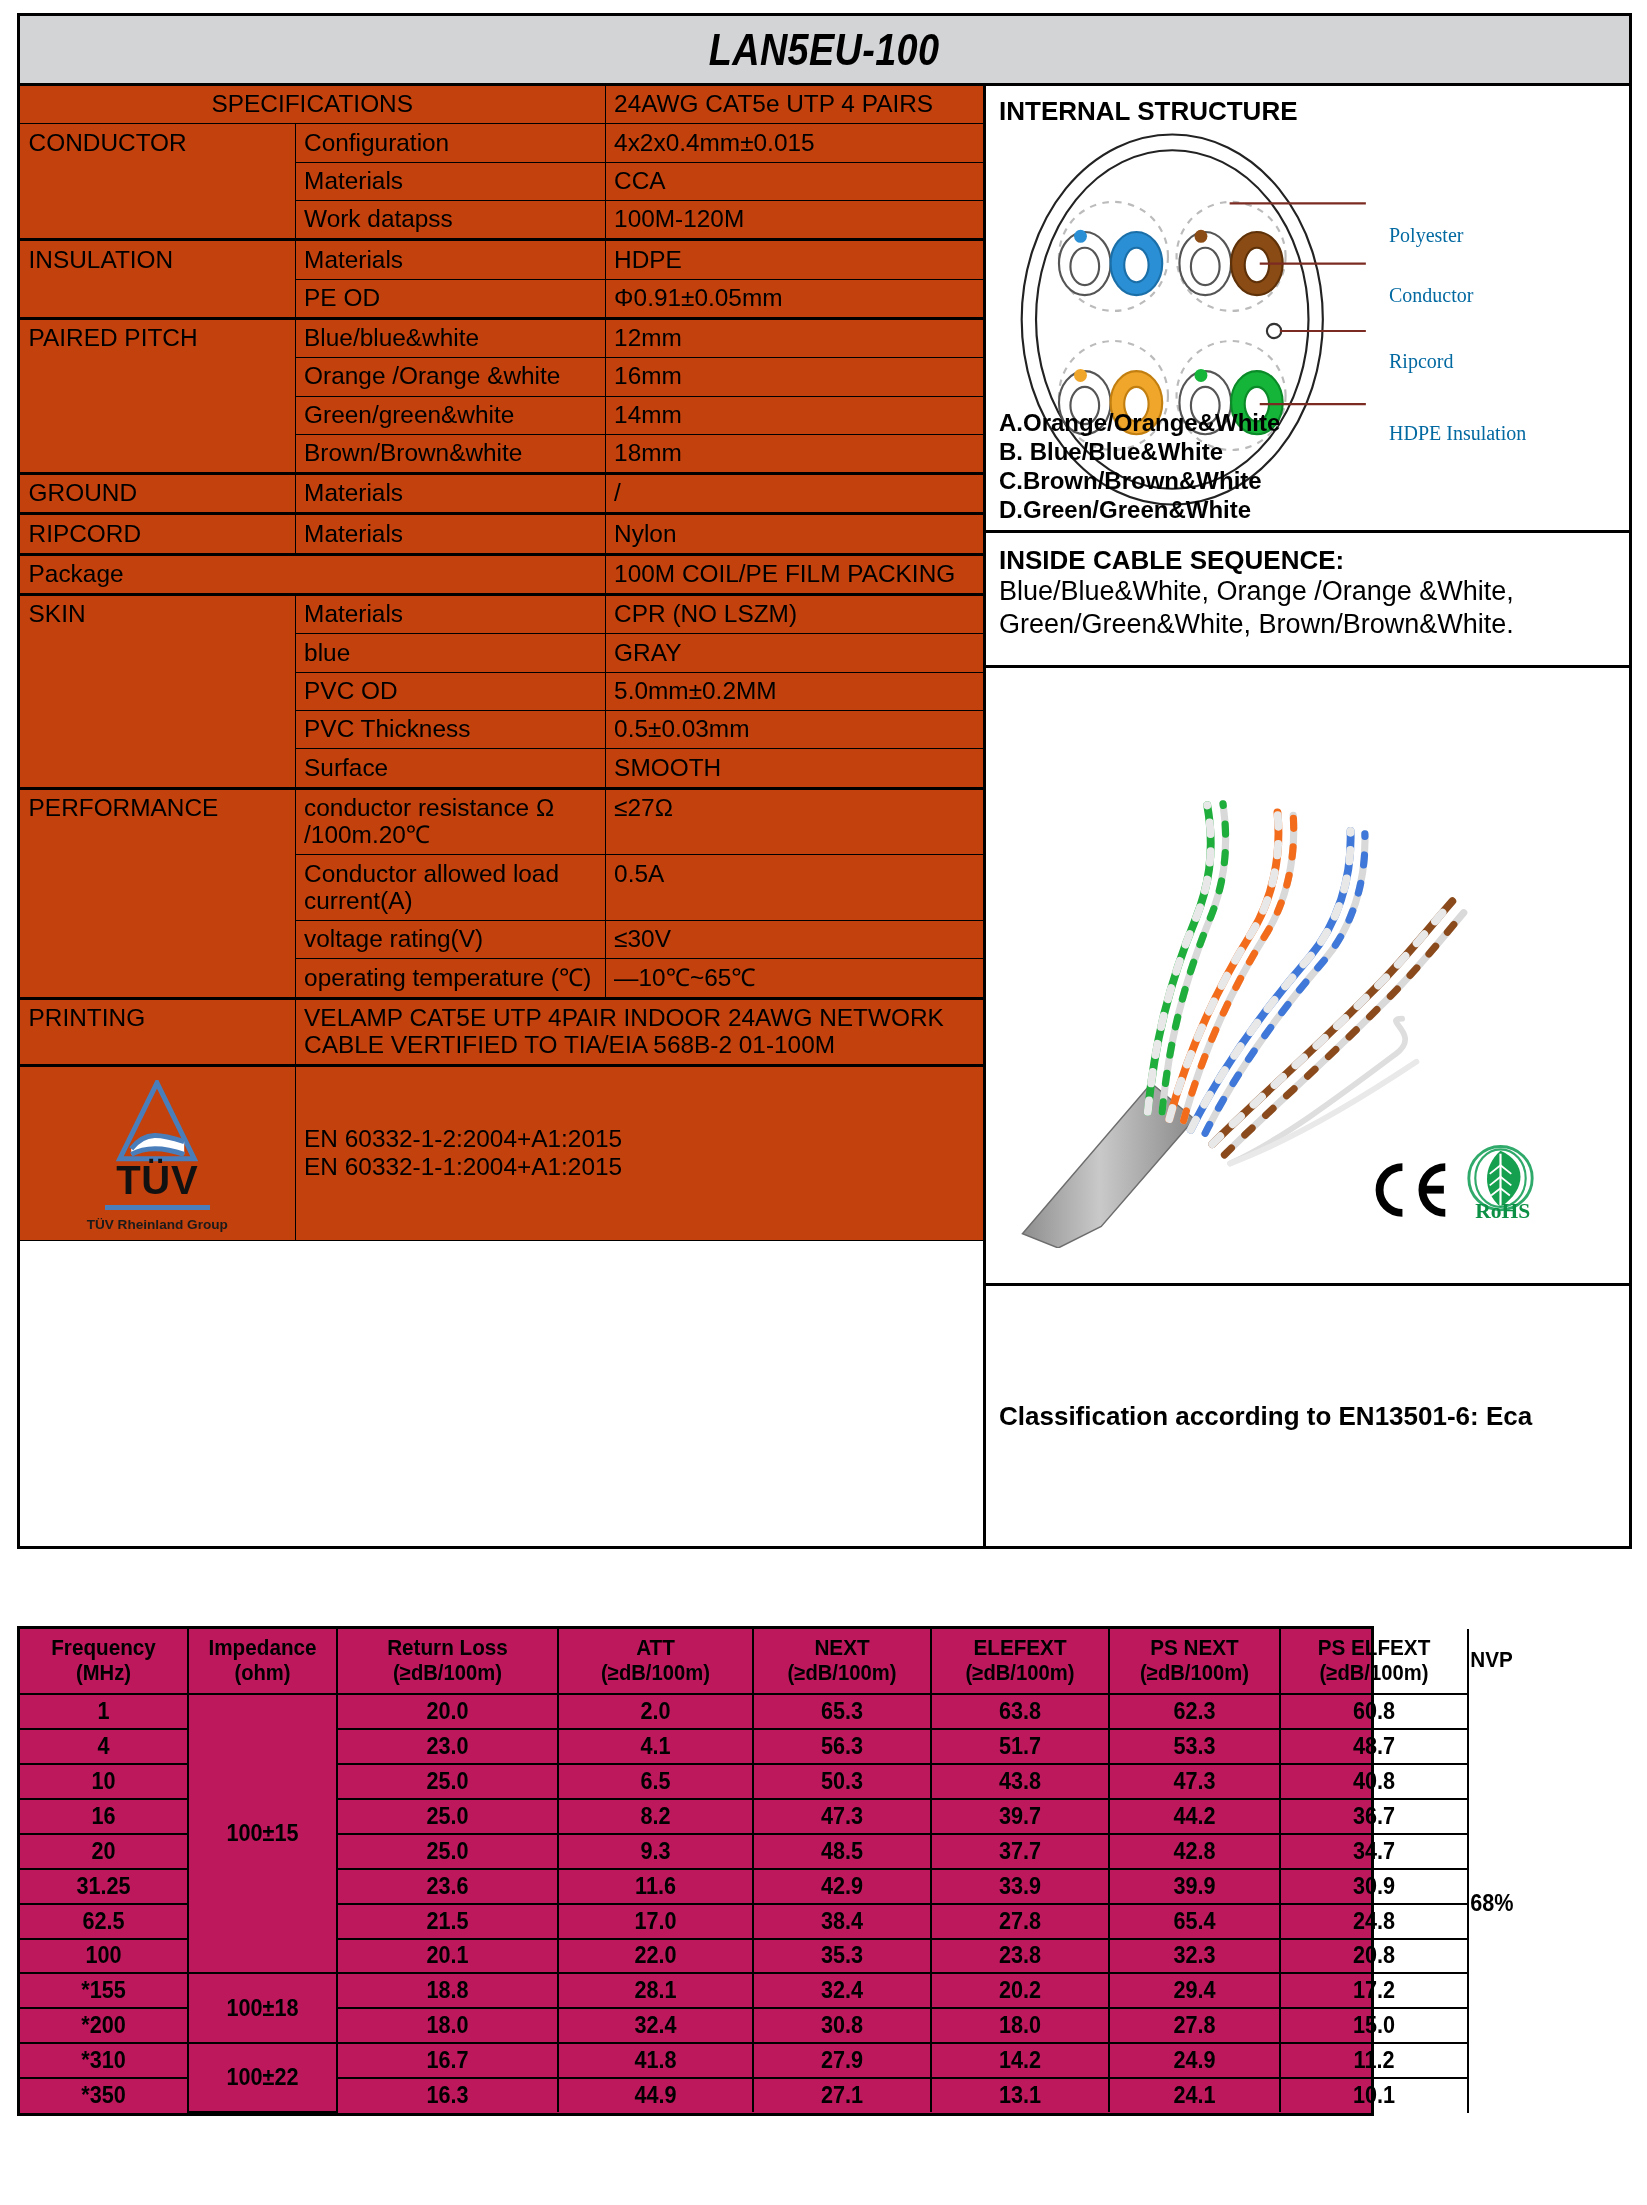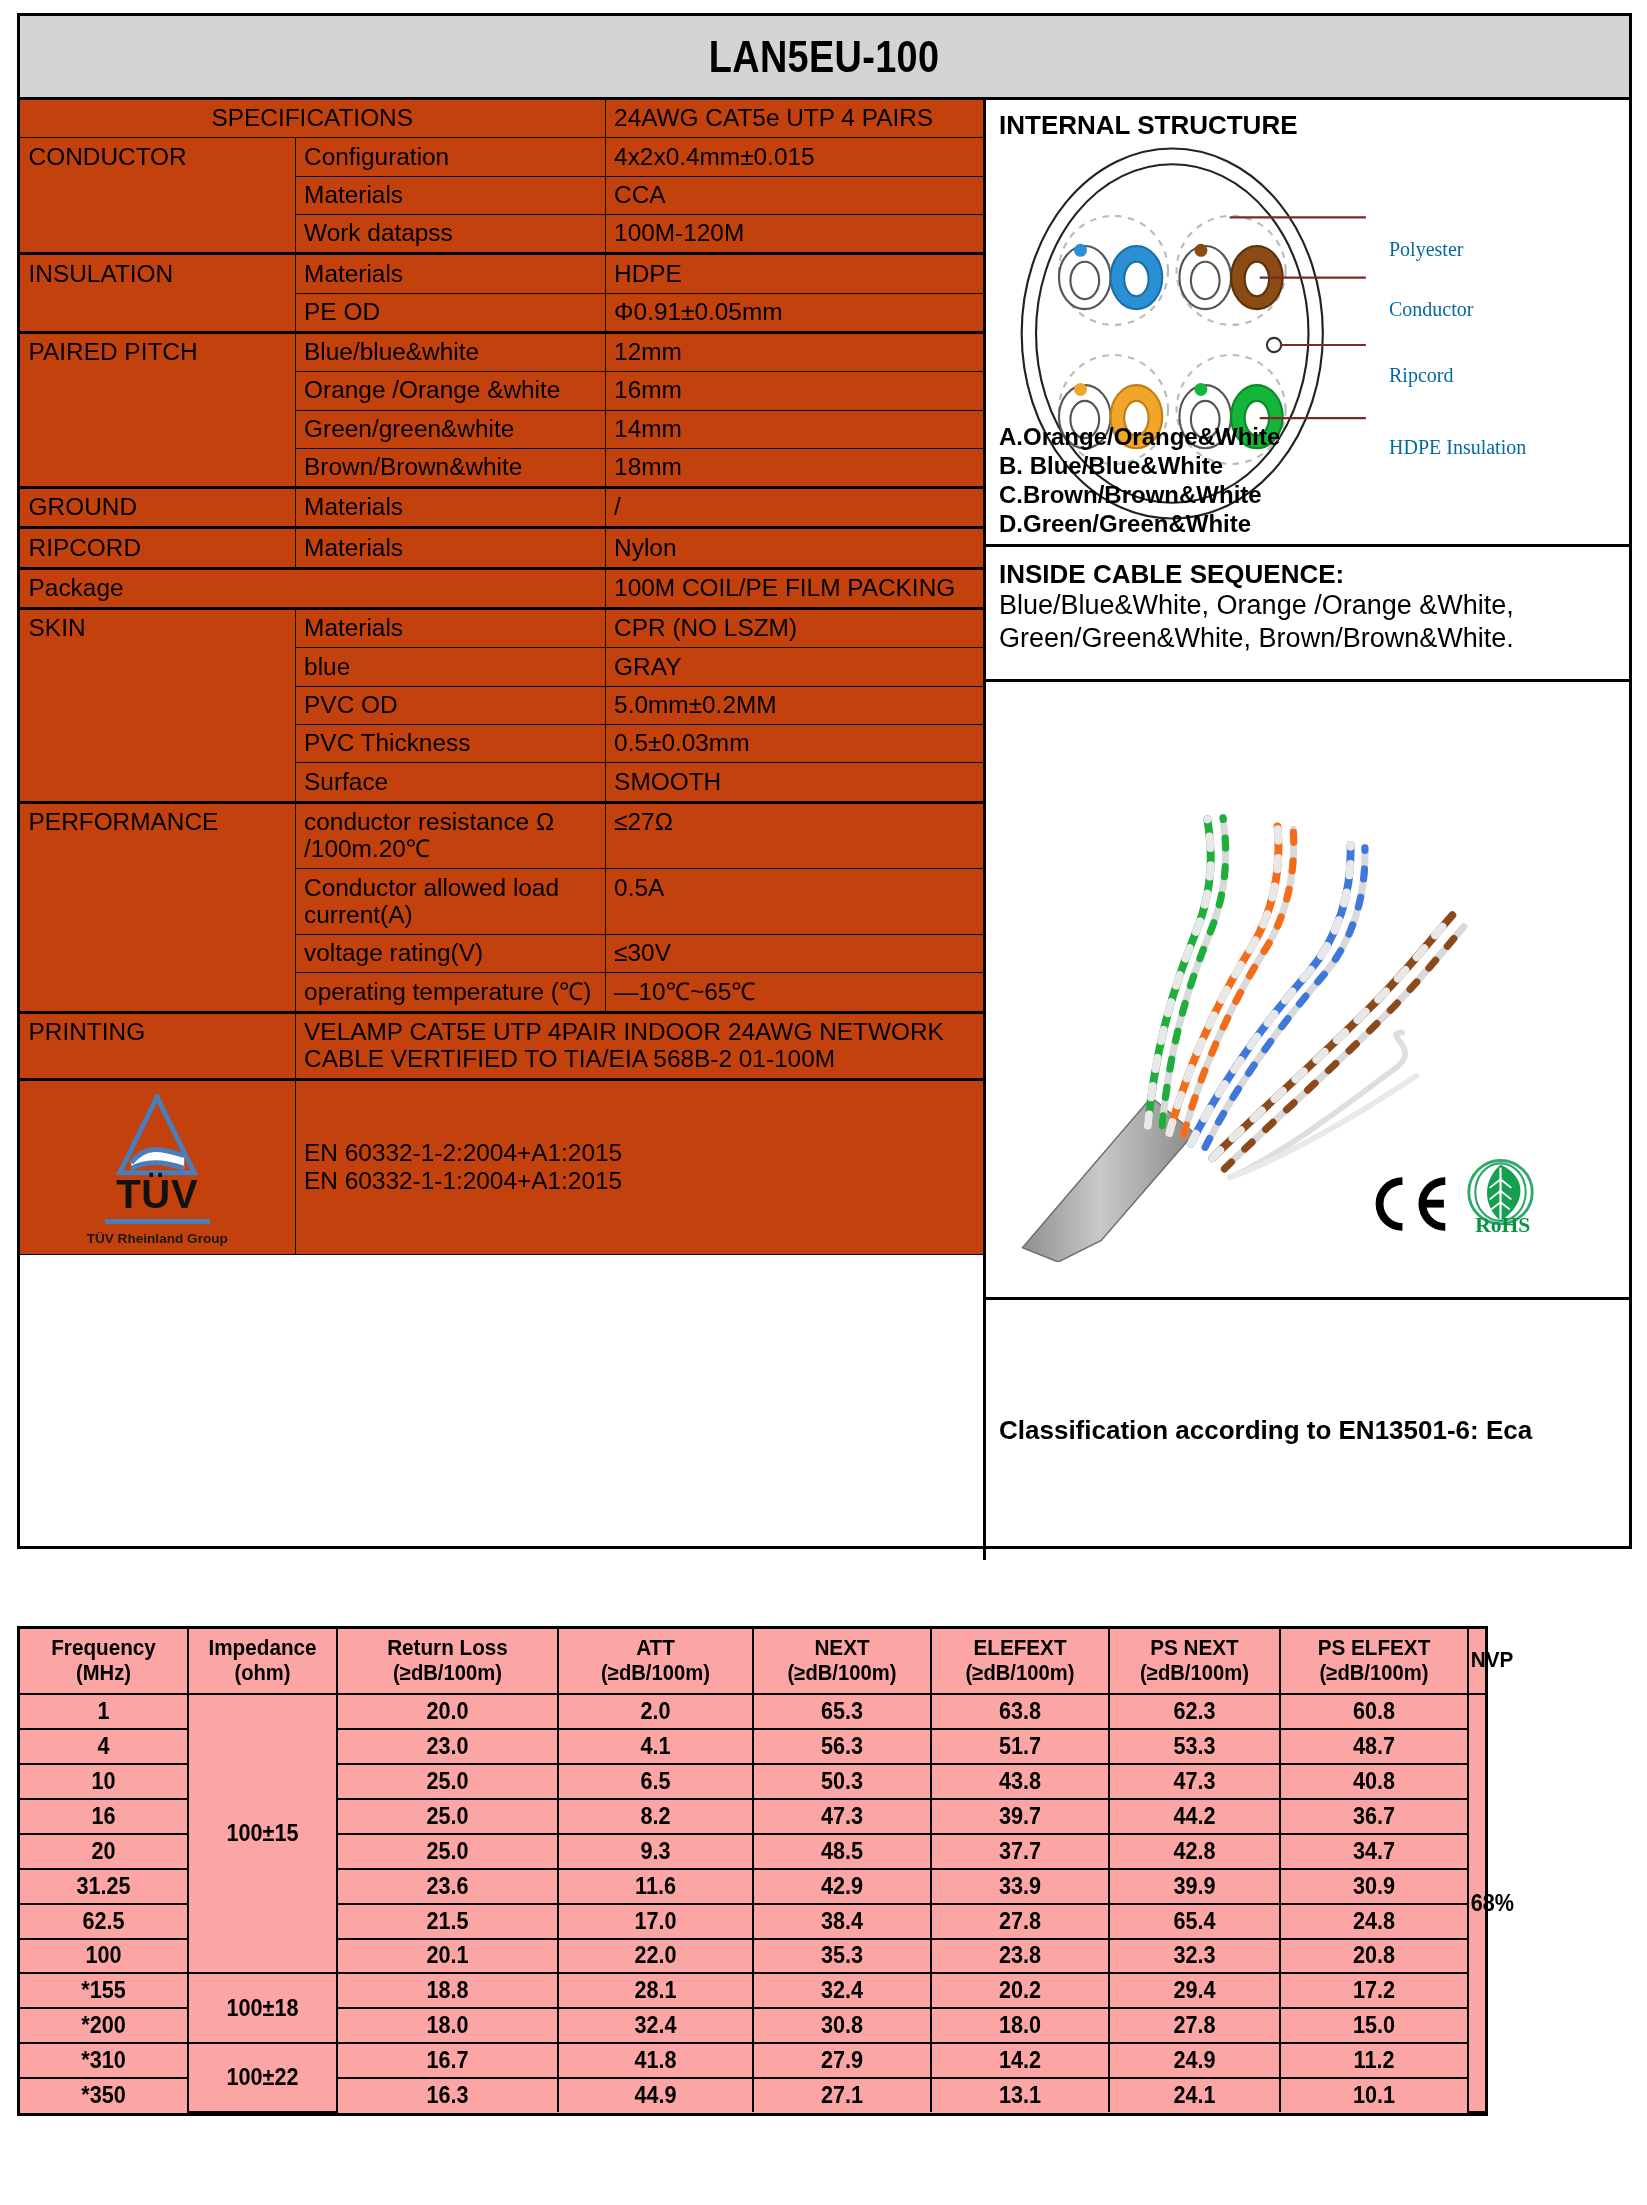--- a/index.html
+++ b/index.html
@@ -21,26 +21,27 @@
   .spec-wrap {
     position: absolute;
     left: 17px;
     top: 13px;
     width: 1615px;
     height: 1536px;
     border: 3.6px solid #000;
     background: #fff;
   }
   .title-band {
-    height: 84px;
+    height: 70px;
     background: #d2d4d6;
     border-bottom: 3.6px solid #000;
     display: flex;
     align-items: center;
     justify-content: center;
+    font-style: italic;
   }
   .title-band .title-text {
     font-size: 44px;
     font-weight: bold;
     letter-spacing: 0.4px;
     line-height: 1;
     transform: scaleX(0.86);
   }
 
   .body-split {
@@ -107,23 +108,23 @@
   .rohs-word { position: absolute; left: 50%; transform: translateX(-46%); bottom: -4.3px; font-size: 21.5px; font-weight: bold; color: #0c9045; font-family: "Liberation Serif", serif; }
 
   
   .cable-photo { position: absolute; left: 29px; top: 14.3px; width: 545px; height: 566px; }
 
   
   .perf-wrap {
     position: absolute;
     left: 17px;
     top: 1626px;
-    width: 1471px;
+    width: 1357px;
     border: 3.6px solid #000;
-    background: #fca5a5;
+    background: #be185d;
   }
   table.perf {
     width: 100%;
     border-collapse: collapse;
     table-layout: fixed;
   }
   table.perf th, table.perf td {
     border: 2.2px solid #000;
     text-align: center;
     font-size: 23px;

